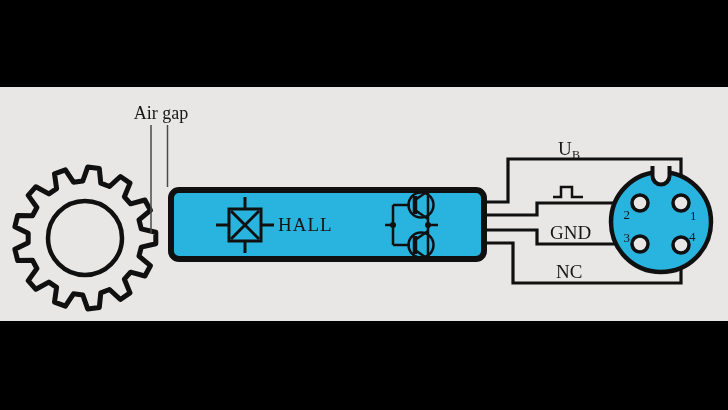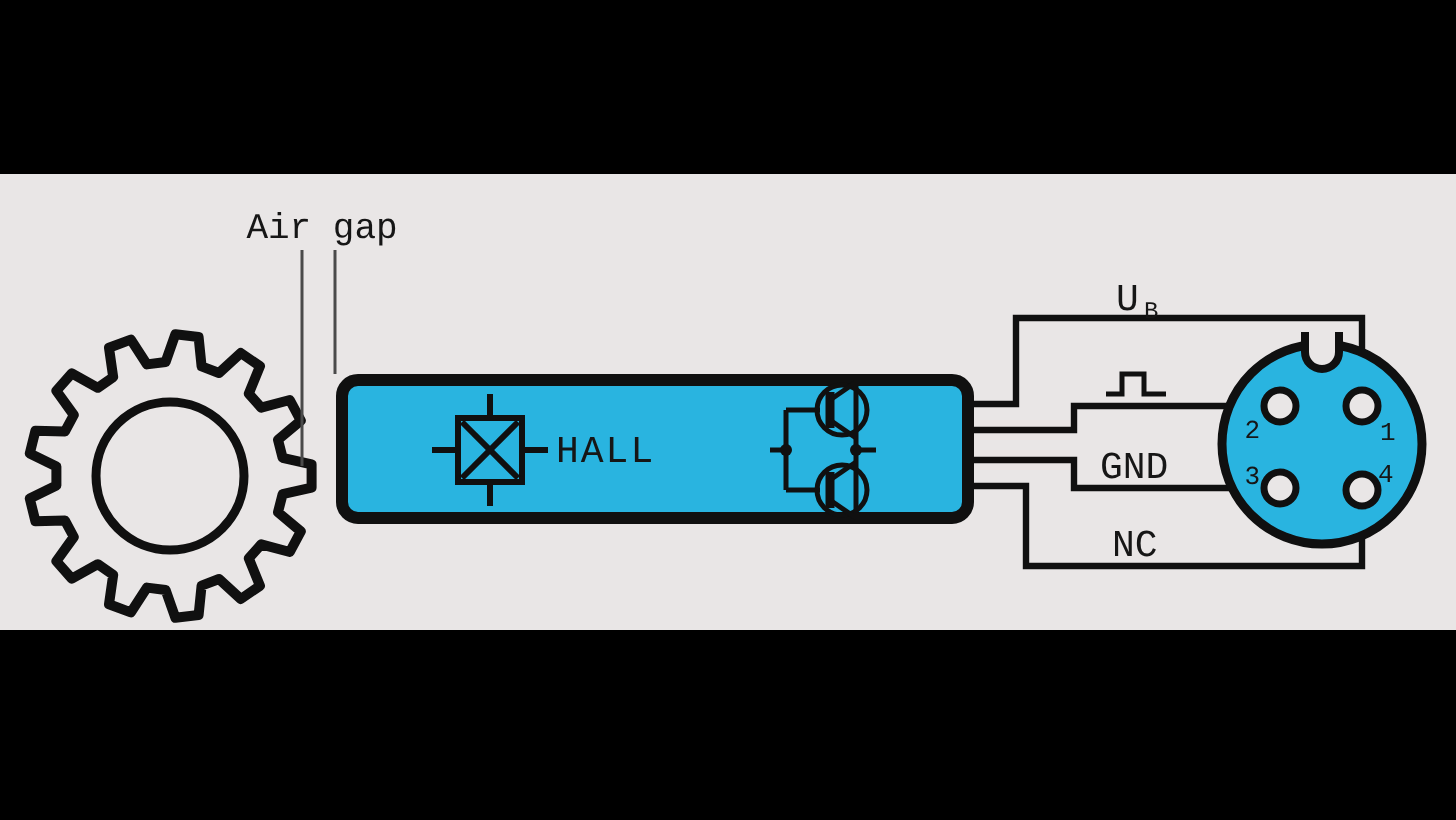--- a/index.html
+++ b/index.html
@@ -1,17 +1,17 @@
 <!DOCTYPE html>
 <html style="--bg: #e9e6e6; --letterbox: #000000; --cyan: #29b4e0; --ink: #101010; --leader: #4a4a4a;"><head>
 <meta charset="utf-8">
 <style>
   html,body{margin:0;padding:0;background:#000;}
-  .stage{position:relative;width:728px;height:315px;background:var(--letterbox,#000);overflow:hidden;
-         font-family:Liberation Mono, monospace;}
+  .stage{position:relative;width:728px;height:410px;background:var(--letterbox,#000);overflow:hidden;
+         font-family:Liberation Serif, serif;}
   svg{display:block;}
   .bg-band{fill:var(--bg,#e9e6e6);}
   .ink{stroke:var(--ink,#101010);fill:none;}
   .fill-cyan{fill:var(--cyan,#29b4e0);}
   .fill-bg{fill:var(--bg,#e9e6e6);}
   .dot{fill:var(--ink,#101010);stroke:none;}
   .w-wire{stroke-width:3.2px;}
   .w-box{stroke-width:6px;}
   .w-sym{stroke-width:3px;}
   .w-thin{stroke-width:2.5px;}

